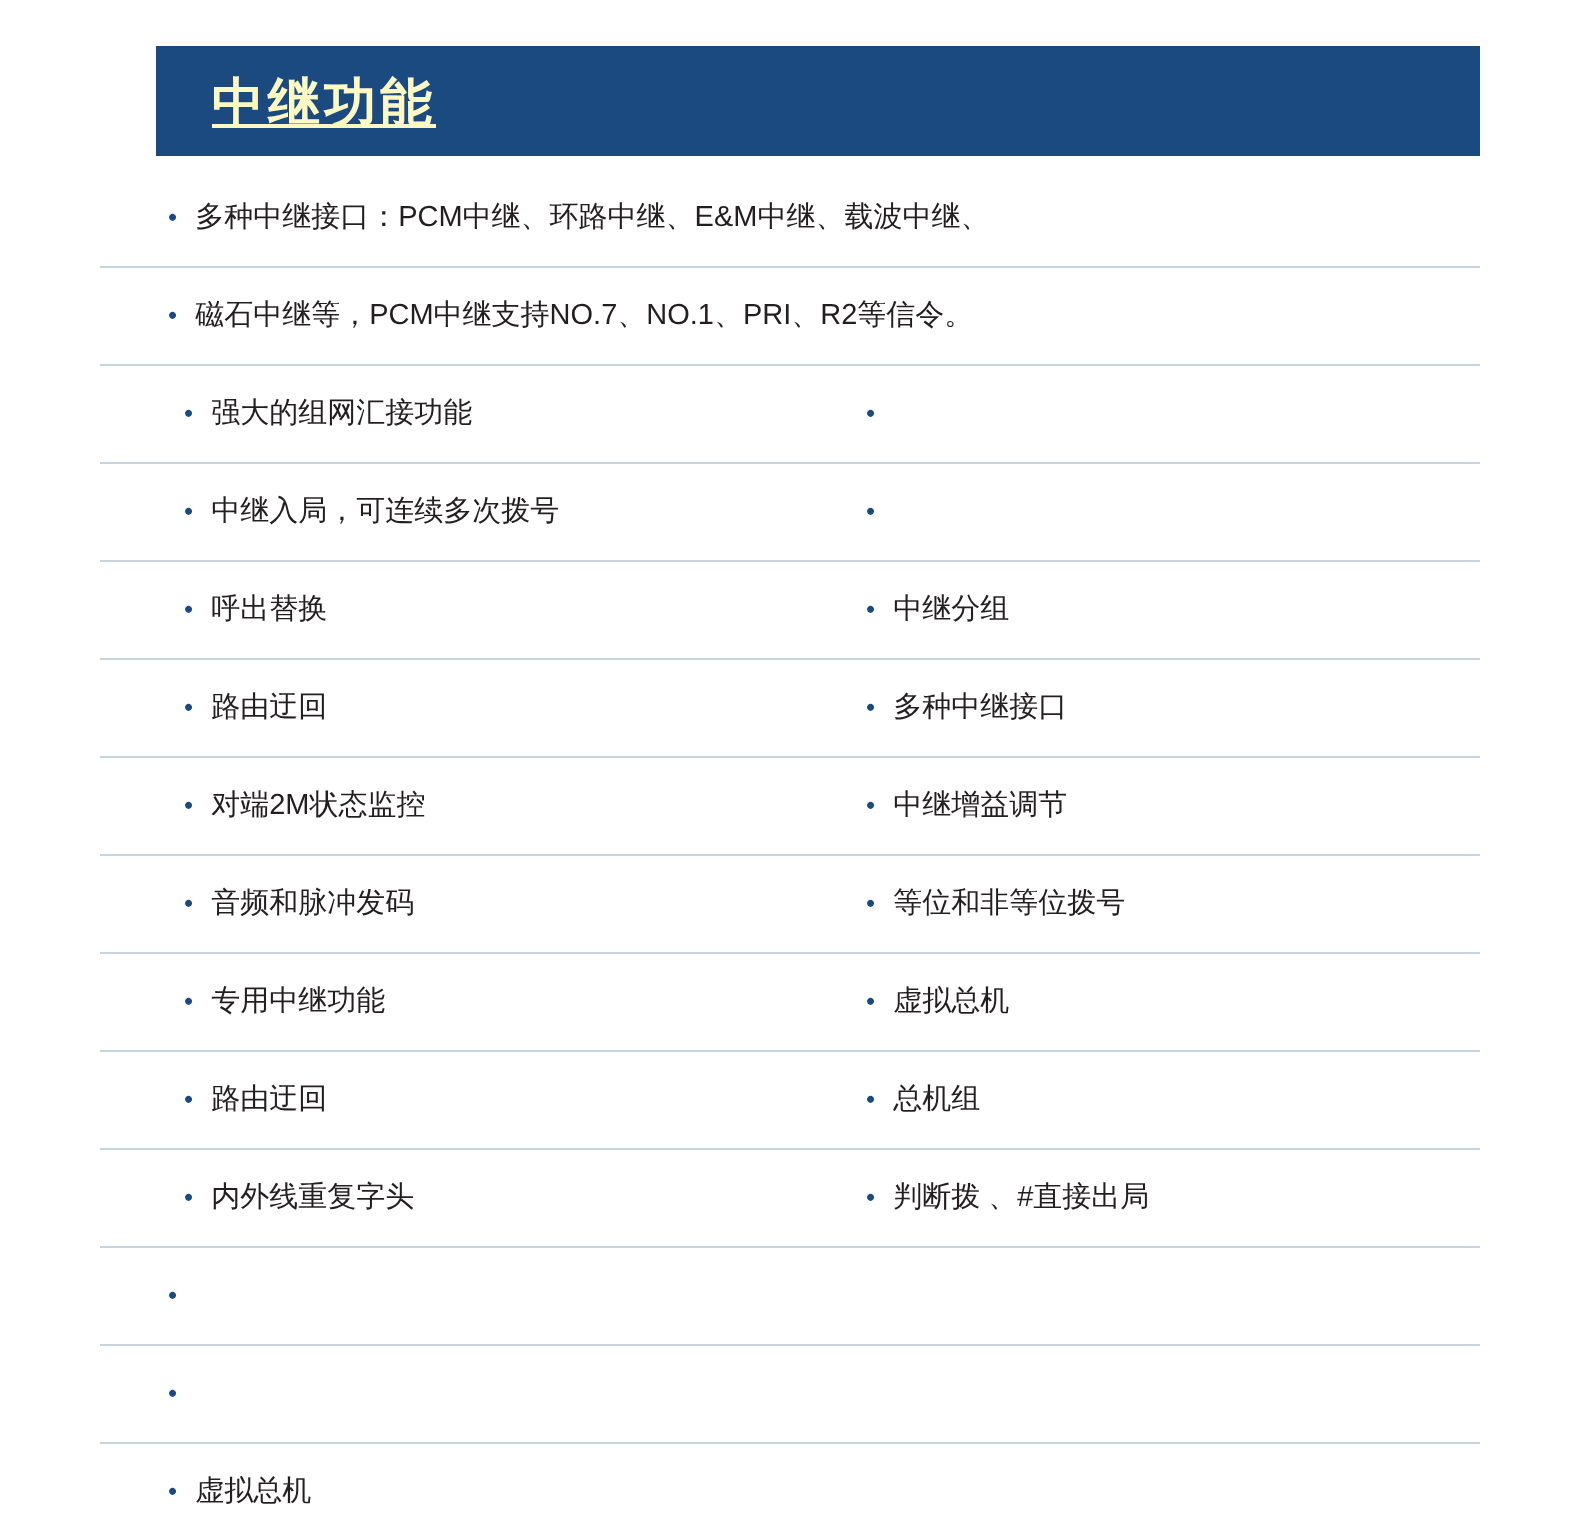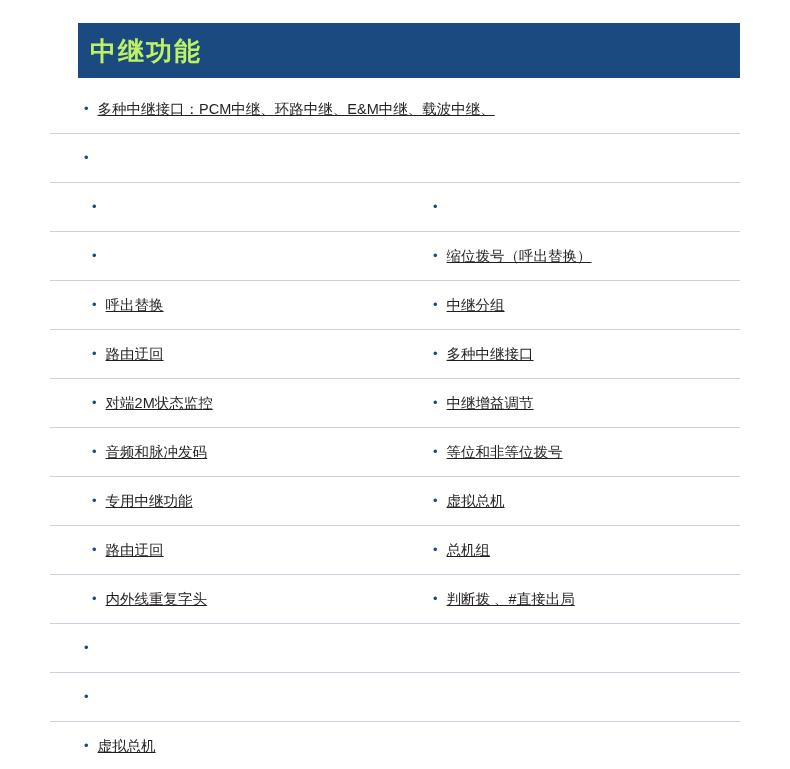--- a/index.html
+++ b/index.html
@@ -24,26 +24,27 @@
     position: absolute;
     left: 78px;
     top: 23px;
     width: 662px;
     height: 55px;
     background: #1a4a80;
     display: flex;
     align-items: center;
   }
   .header-title {
-    color: #bef264;
+    color: #fef9c3;
     font-size: 26px;
     font-weight: bold;
     letter-spacing: 2px;
-    margin-left: 12px;
+    margin-left: 28px;
     line-height: 1;
+    text-decoration: underline;
   }
   .list {
     position: absolute;
     left: 50px;
     top: 85px;
     width: 690px;
   }
   .row {
     display: flex;
     align-items: center;
@@ -77,21 +78,20 @@
     color: #1a4a80;
     font-size: 13px;
     margin-right: 9px;
     line-height: 1;
     display: inline-block;
     transform: translateY(-1px);
   }
   .text {
     line-height: 1.3;
     white-space: nowrap;
-    text-decoration: underline;
   }
 </style>
 </head>
 <body>
 
 <div class="page">
 
   <div class="header-band">
     <div class="header-title">中继功能</div>
   </div>
@@ -101,39 +101,41 @@
     <div class="row first">
       <div class="cell full">
         <span class="bullet">•</span>
         <span class="text">多种中继接口：PCM中继、环路中继、E&amp;M中继、载波中继、</span>
       </div>
     </div>
 
     <div class="row">
       <div class="cell full">
         <span class="bullet">•</span>
-      </div>
-    </div>
-
-    <div class="row">
-      <div class="cell half-left">
-        <span class="bullet">•</span>
-      </div>
-      <div class="cell half-right">
-        <span class="bullet">•</span>
-      </div>
-    </div>
-
-    <div class="row">
-      <div class="cell half-left">
-        <span class="bullet">•</span>
-      </div>
-      <div class="cell half-right">
-        <span class="bullet">•</span>
-        <span class="text">缩位拨号（呼出替换）</span>
+        <span class="text">磁石中继等，PCM中继支持NO.7、NO.1、PRI、R2等信令。</span>
+      </div>
+    </div>
+
+    <div class="row">
+      <div class="cell half-left">
+        <span class="bullet">•</span>
+        <span class="text">强大的组网汇接功能</span>
+      </div>
+      <div class="cell half-right">
+        <span class="bullet">•</span>
+      </div>
+    </div>
+
+    <div class="row">
+      <div class="cell half-left">
+        <span class="bullet">•</span>
+        <span class="text">中继入局，可连续多次拨号</span>
+      </div>
+      <div class="cell half-right">
+        <span class="bullet">•</span>
       </div>
     </div>
 
     <div class="row">
       <div class="cell half-left">
         <span class="bullet">•</span>
         <span class="text">呼出替换</span>
       </div>
       <div class="cell half-right">
         <span class="bullet">•</span>

